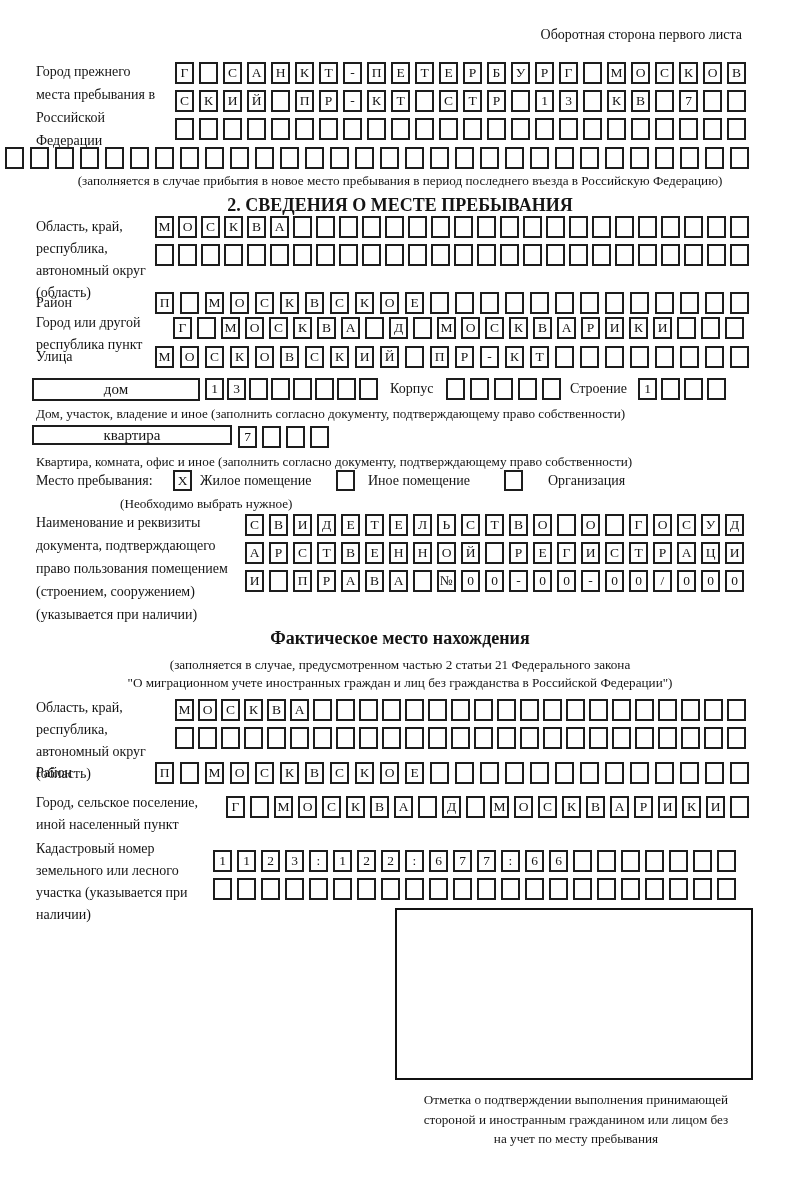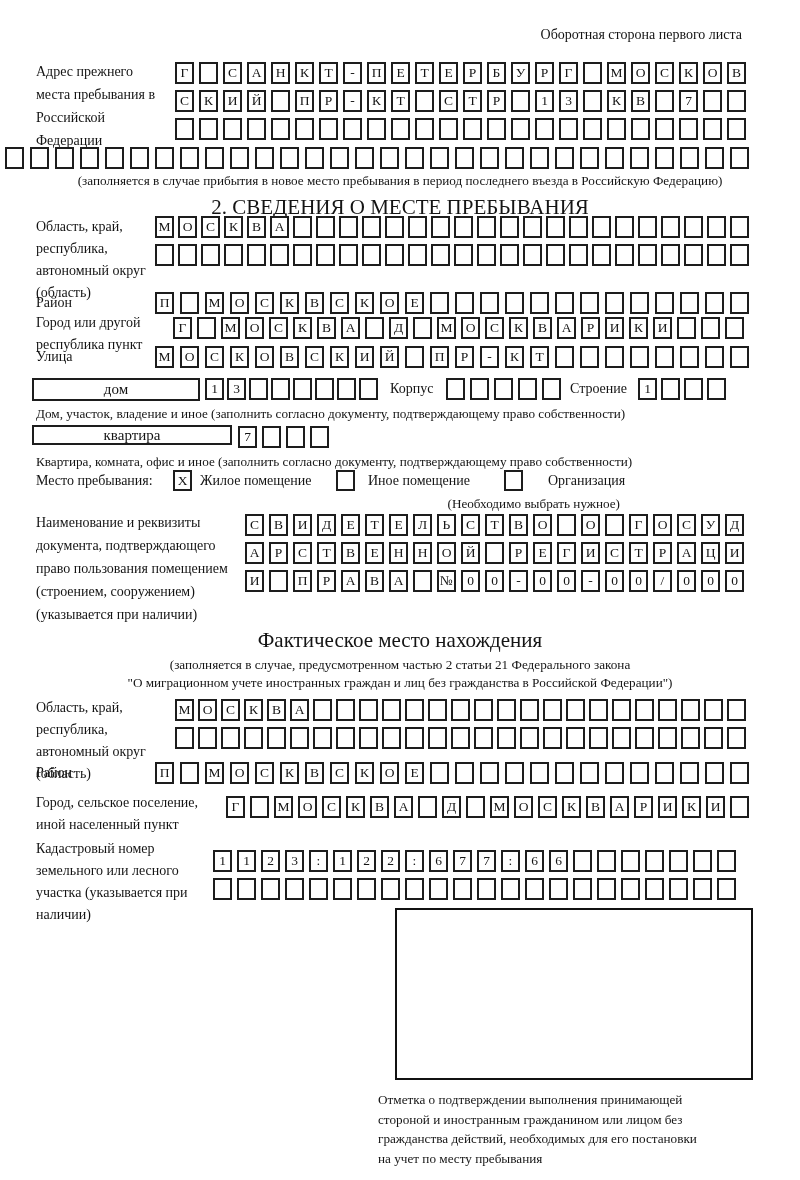--- a/index.html
+++ b/index.html
@@ -4,32 +4,32 @@
 <style>
   html,body{margin:0;padding:0}
   body{width:800px;height:1180px;background:#ffffff;font-family:"Liberation Serif",serif;color:#141414;position:relative;overflow:hidden}
   .abs{position:absolute}
   .cellrow{display:flex}
   .cell{box-sizing:border-box;flex:0 0 auto;width:19px;height:22px;border:2px solid #1d1d1d;display:flex;align-items:center;justify-content:center;font-size:13.5px;line-height:1;background:#fff}
   .p22{gap:3px}.p23{gap:4px}.p24{gap:5px}.p25{gap:6px}
   .label{font-size:14px;line-height:22px}
   .lh23{line-height:23px}
   .caption{font-size:13.2px;line-height:17px}
-  .title{font-weight:normal;font-size:21px}
+  .title{font-weight:bold;font-size:18px}
   .center{left:0;width:800px;text-align:center}
   .widebox{box-sizing:border-box;border:2px solid #1d1d1d;display:flex;align-items:center;justify-content:center;font-size:15px;background:#fff}
   .checkbox{box-sizing:border-box;width:19px;height:21px;border:2px solid #1d1d1d;display:flex;align-items:center;justify-content:center;font-size:13.5px;background:#fff}
   .stampbox{box-sizing:border-box;border:2px solid #111;background:#fff}
 </style>
 </head>
 <body>
 
 <div class="abs label" style="top:24px;right:58px">Оборотная сторона первого листа</div>
 
-<div class="abs label lh23" style="left:36px;top:60px;width:132px">Адрес прежнего места пребывания в Российской Федерации</div>
+<div class="abs label lh23" style="left:36px;top:60px;width:132px">Город прежнего места пребывания в Российской Федерации</div>
 <div class="abs cellrow p24" style="left:175px;top:62px">
     <span class="cell">Г</span>
     <span class="cell"></span>
     <span class="cell">С</span>
     <span class="cell">А</span>
     <span class="cell">Н</span>
     <span class="cell">К</span>
     <span class="cell">Т</span>
     <span class="cell">-</span>
     <span class="cell">П</span>
@@ -316,21 +316,21 @@
   </div>
 <div class="abs caption" style="left:36px;top:453px">Квартира, комната, офис и иное (заполнить согласно документу, подтверждающему право собственности)</div>
 
 <div class="abs label" style="left:36px;top:470px">Место пребывания:</div>
 <div class="abs checkbox" style="left:173px;top:470px">X</div>
 <div class="abs label" style="left:200px;top:470px">Жилое помещение</div>
 <div class="abs checkbox" style="left:336px;top:470px"></div>
 <div class="abs label" style="left:368px;top:470px">Иное помещение</div>
 <div class="abs checkbox" style="left:504px;top:470px"></div>
 <div class="abs label" style="left:548px;top:470px">Организация</div>
-<div class="abs caption" style="left:120px;top:495px;width:500px;text-align:right">(Необходимо выбрать нужное)</div>
+<div class="abs caption" style="left:120px;top:495px;width:500px;text-align:left">(Необходимо выбрать нужное)</div>
 
 <div class="abs label lh23" style="left:36px;top:511px;width:208px">Наименование и реквизиты документа, подтверждающего право пользования помещением (строением, сооружением) (указывается при наличии)</div>
 <div class="abs cellrow p24" style="left:245px;top:514px">
     <span class="cell">С</span>
     <span class="cell">В</span>
     <span class="cell">И</span>
     <span class="cell">Д</span>
     <span class="cell">Е</span>
     <span class="cell">Т</span>
     <span class="cell">Е</span>
@@ -554,18 +554,17 @@
     <span class="cell"></span>
     <span class="cell"></span>
     <span class="cell"></span>
     <span class="cell"></span>
     <span class="cell"></span>
     <span class="cell"></span>
     <span class="cell"></span>
   </div>
 
 <div class="abs stampbox" style="left:395px;top:908px;width:358px;height:172px"></div>
-<div class="abs caption" style="left:378px;top:1090px;width:396px;text-align:left;line-height:19.5px">
+<div class="abs caption" style="left:378px;top:1090px;width:396px;text-align:center;line-height:19.5px">
   <div>Отметка о подтверждении выполнения принимающей</div>
   <div>стороной и иностранным гражданином или лицом без</div>
-  <div>гражданства действий, необходимых для его постановки</div>
   <div>на учет по месту пребывания</div>
 </div>
 
 </body></html>

